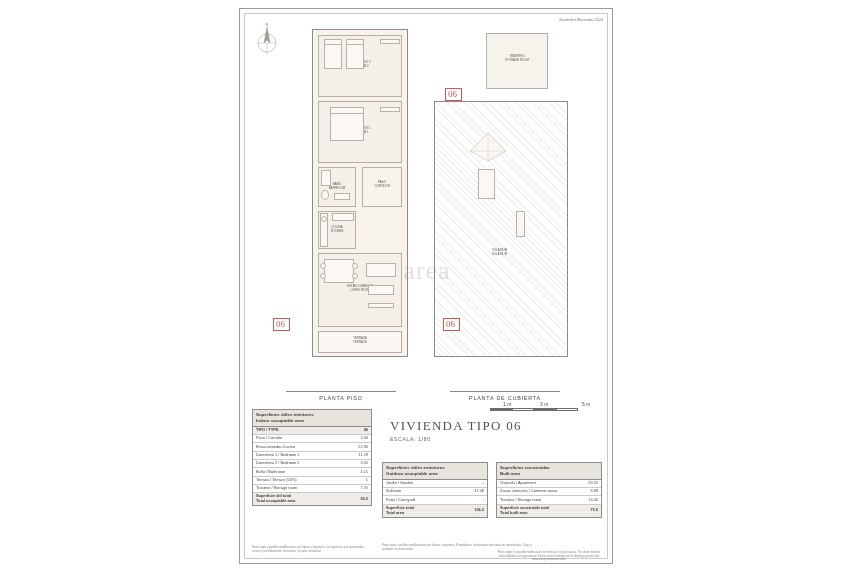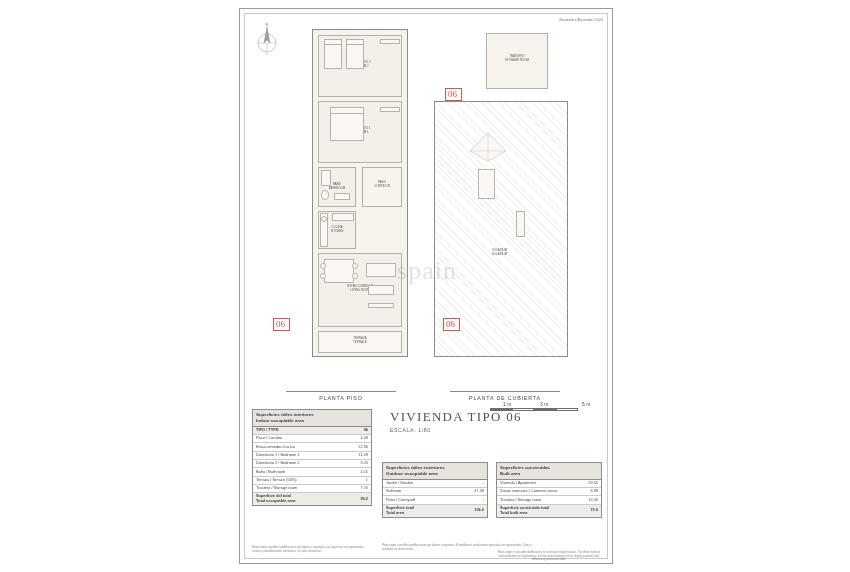--- a/index.html
+++ b/index.html
@@ -157,21 +157,21 @@
     position: absolute;
     top: 0px;
     font-size: 5px;
     color: #4a4a48;
   }
 
   
   .title-block {
     position: absolute;
     left: 150px;
-    top: 400px;
+    top: 409px;
     width: 210px;
   }
   .title-main {
     font-family: "Liberation Serif", serif;
     font-size: 13px;
     letter-spacing: 1.3px;
     color: #55524f;
   }
   .title-sub {
     font-size: 5.2px;
@@ -347,21 +347,21 @@
     <div class="furn" style="left:84px; top:188px; width:9px; height:26px;"></div>
 
     <div class="marker06" style="left:14px; top:296px;">
       <span class="sq"></span><span>06</span>
     </div>
 
     <div class="caption-rule" style="left:18px; top:368px; width:110px;"></div>
     <div class="plan-caption" style="left:3px; top:372px; width:140px;">PLANTA DE CUBIERTA</div>
   </div>
 
-  <div class="watermark">spain</div>
+  <div class="watermark">area</div>
 
   <div class="scalebar">
     <div class="bar" style="left:0px; width:22px;"></div>
     <div class="bar light" style="left:22px; width:22px;"></div>
     <div class="bar" style="left:44px; width:22px;"></div>
     <div class="bar light" style="left:66px; width:22px;"></div>
     <div class="tick-label" style="left:13px;">1 m</div>
     <div class="tick-label" style="left:50px;">3 m</div>
     <div class="tick-label" style="left:92px;">5 m</div>
   </div>

